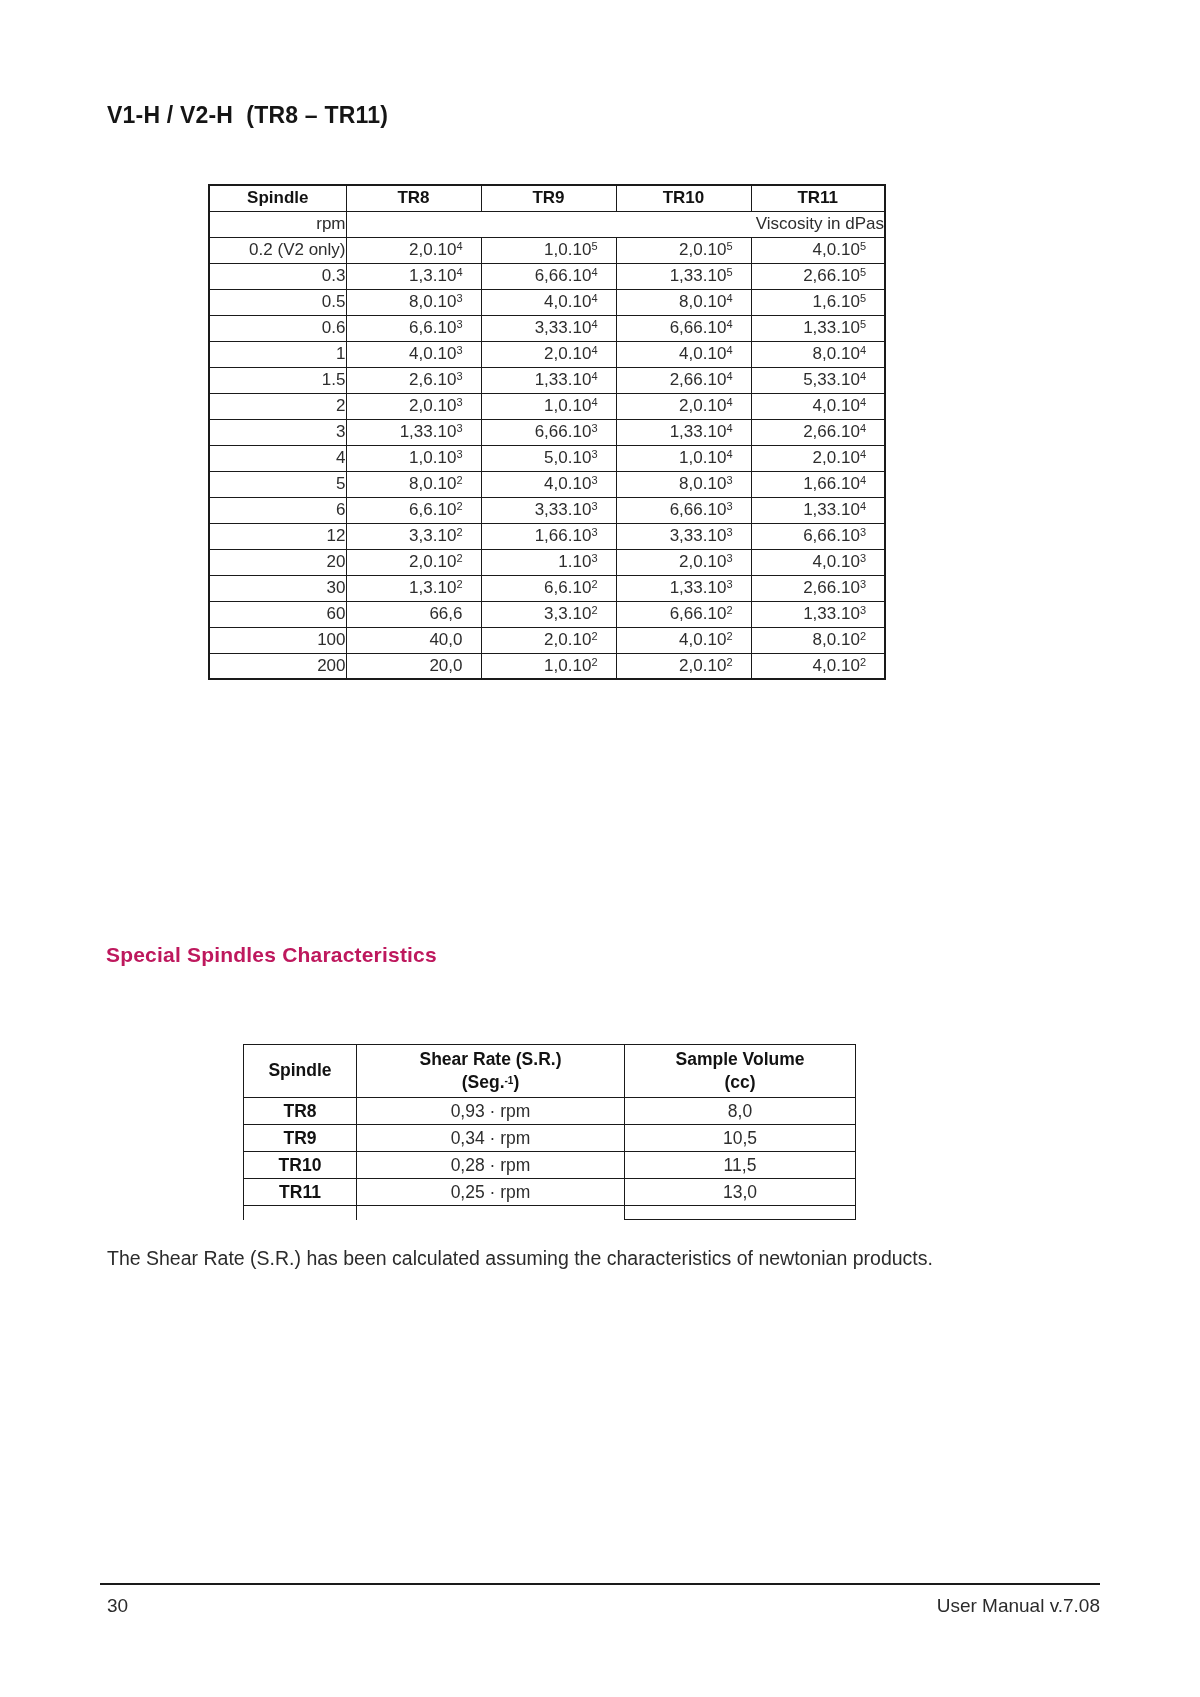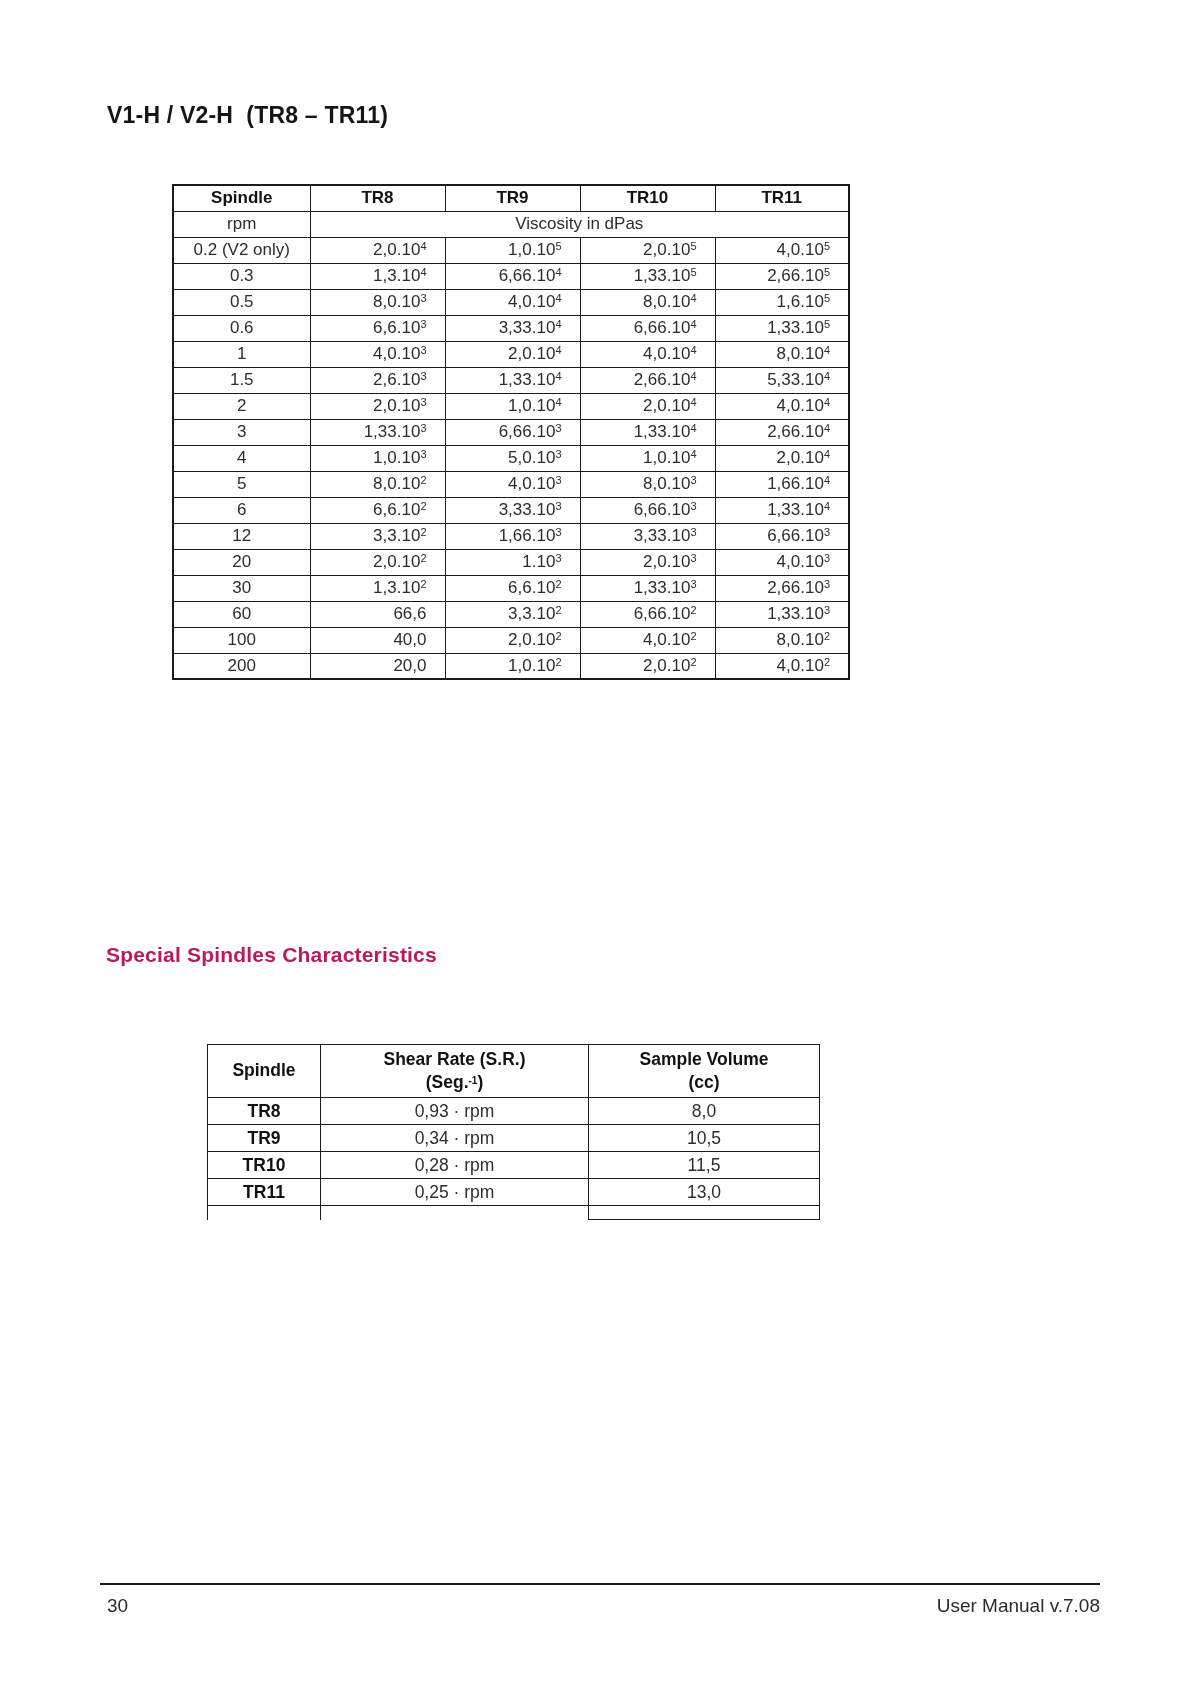--- a/index.html
+++ b/index.html
@@ -3,30 +3,30 @@
 <meta charset="utf-8">
 <style>
   * { margin:0; padding:0; box-sizing:border-box; }
   html,body { background:#ffffff; }
   body { font-family:"Liberation Sans", sans-serif; }
   .page { position:relative; width:1200px; height:1697px; background:#ffffff; color:#2d2d2d; overflow:hidden; }
 
   .title { position:absolute; left:107px; top:102px; font-size:23px; font-weight:bold;
            color:#151515; letter-spacing:0.2px; white-space:pre; }
 
-  table { border-collapse:collapse; table-layout:fixed; }
+  table { border-collapse:collapse; table-layout:fixed;margin-left:36px; }
   sup { font-size:11px; line-height:0; vertical-align:baseline; position:relative; top:-5px; }
 
   .t1 { position:absolute; left:172px; top:184px; width:676px; font-size:17px; color:#2d2d2d;
         border:2px solid #1a1a1a; }
   .t1 th, .t1 td { border:1px solid #1a1a1a; height:26px; padding:0; }
   .t1 th { font-weight:bold; color:#121212; text-align:center; }
-  .t1 td.rpm  { text-align:center; }
+  .t1 td.rpm  { text-align:right; }
   .t1 td.val  { text-align:right; padding-right:18px; }
-  .t1 td.span { text-align:center; }
+  .t1 td.span { text-align:right; }
 
   .subtitle { position:absolute; left:106px; top:943px; font-size:21px; font-weight:bold;
               color:#be185d; letter-spacing:0.2px; }
 
   .t2 { position:absolute; left:207px; top:1044px; width:612px; font-size:17.5px; color:#2d2d2d; }
   .t2 th, .t2 td { border:1px solid #1a1a1a; text-align:center; padding:0; }
   .t2 th { font-weight:bold; color:#121212; height:53px; vertical-align:middle; }
   .t2 th div { line-height:1.32; }
   .t2 th sup { font-size:10px; top:-4px; }
   .t2 td { height:27px; }
@@ -233,20 +233,21 @@
           <td>13,0</td>
         </tr>
         <tr class="stub">
           <td></td>
           <td></td>
           <td class="rb"></td>
         </tr>
       </tbody>
   </table>
 
+  <p class="note">The Shear Rate (S.R.) has been calculated assuming the characteristics of newtonian products.</p>
 
   <div class="rule"></div>
   <div class="footer">
     <span class="pnum">30</span>
     <span>User Manual v.7.08</span>
   </div>
 
 </div>
 
 </body></html>

